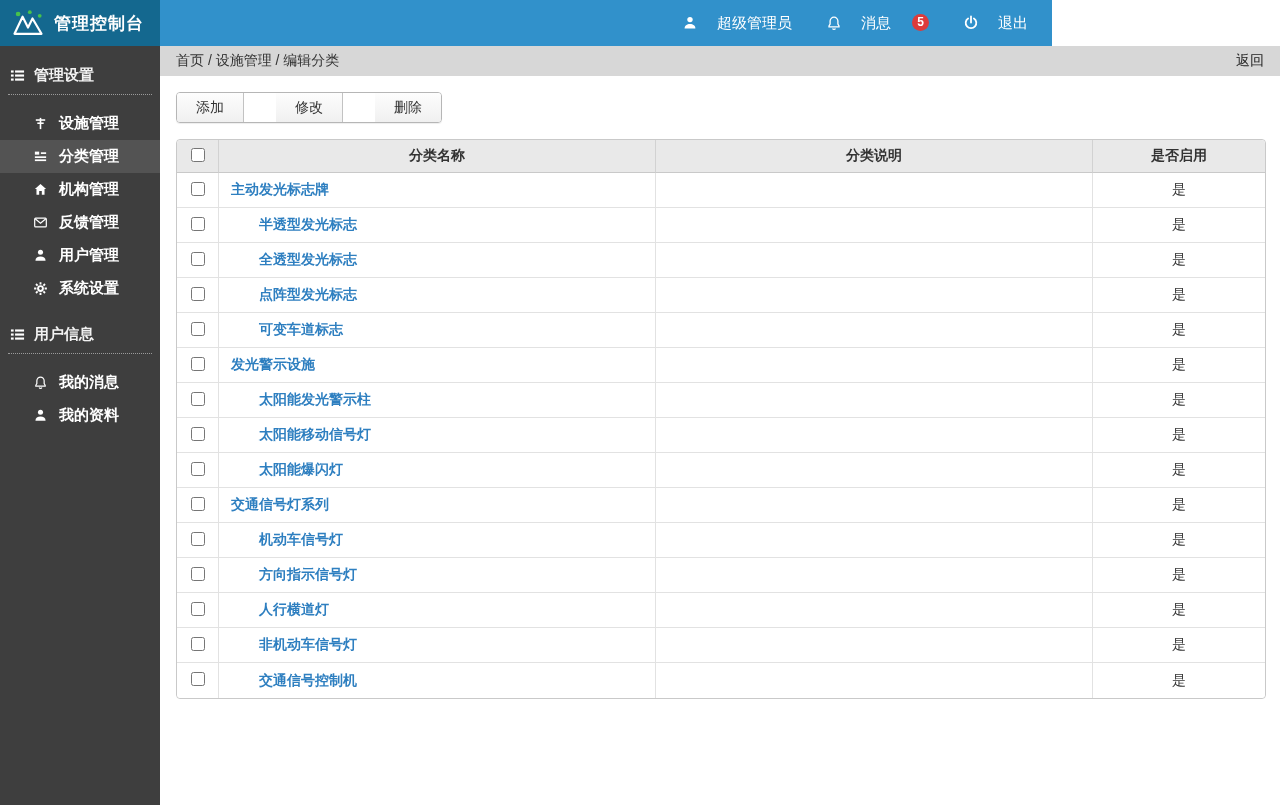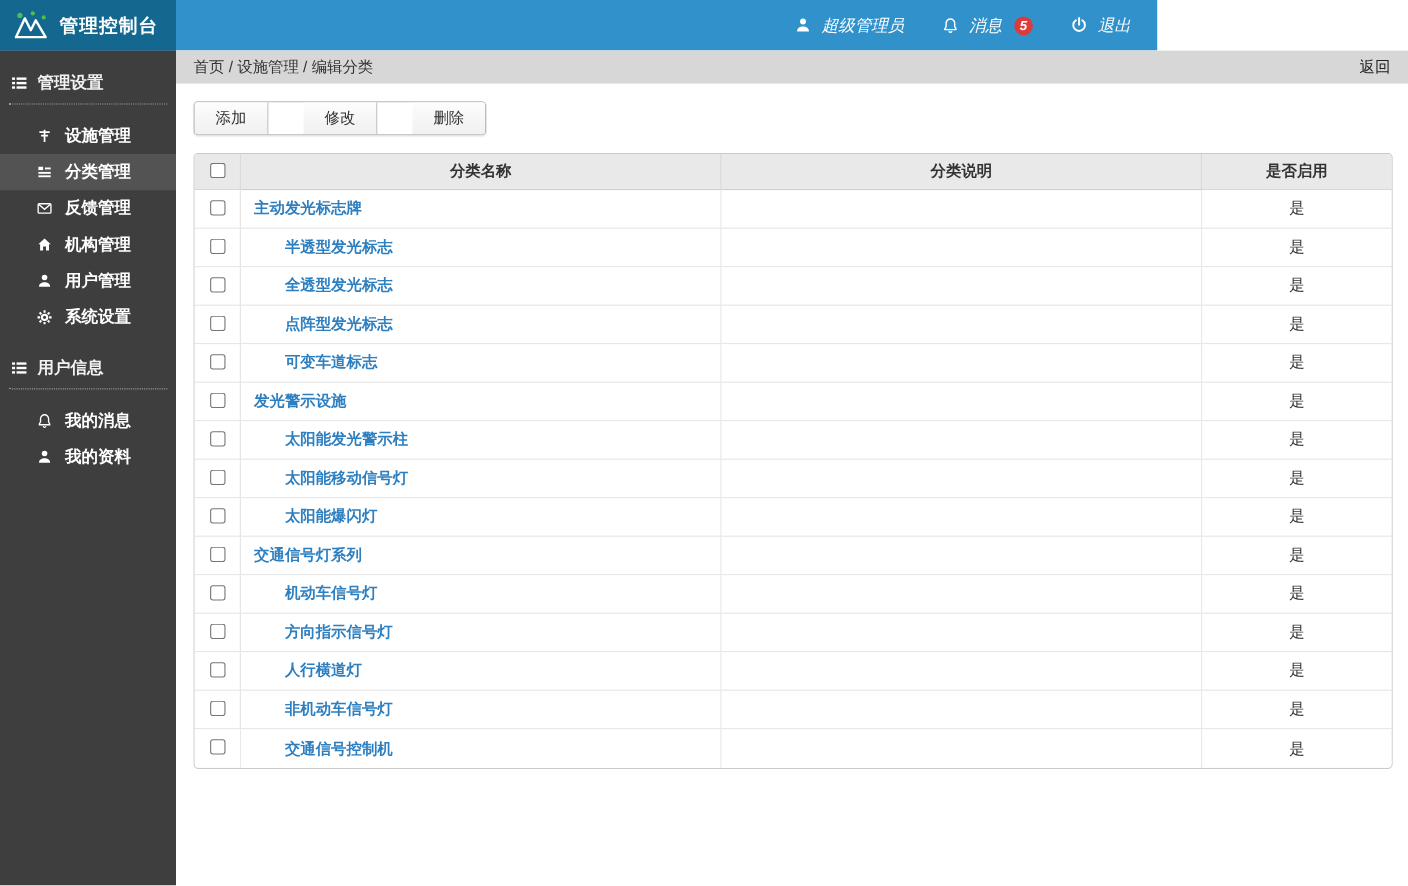--- a/index.html
+++ b/index.html
@@ -4,21 +4,21 @@
 <style>
   * { box-sizing: border-box; margin: 0; padding: 0; }
   html,body { width:1280px; height:805px; overflow:hidden; }
   body { font-family:"Liberation Sans", sans-serif; background:#fff; position:relative; }
 
   
   .topbar { position:absolute; top:0; left:0; width:1052px; height:46px; background:#3191cb; display:flex; align-items:center; }
   .logo-area { width:160px; height:46px; background:#14688f; display:flex; align-items:center; gap:8px; padding-left:10px; flex:none; }
   .logo-title { color:#fff; font-size:17px; font-weight:bold; letter-spacing:1px; }
   .topbar-right { margin-left:auto; display:flex; align-items:center; gap:34px; padding-right:24px; }
-  .topbar-item { display:flex; align-items:center; gap:9px; color:#fff; font-size:15px; cursor:pointer;font-style:italic; }
+  .topbar-item { display:flex; gap:19px; color:#fff; font-size:15px; cursor:pointer; }
   .badge { display:inline-block; min-width:17px; height:17px; border-radius:9px; background:#dd3b3b; color:#fff; font-size:12px; line-height:17px; text-align:center; margin-left:2px; font-weight:bold; }
 
   
   .sidebar { position:absolute; top:46px; left:0; width:160px; height:759px; background:#3e3e3e; }
   .section-title { display:flex; align-items:center; gap:9px; padding:20px 0 9px 10px; color:#f2f2f2; font-size:15px; font-weight:bold; }
   .section-divider { border-bottom:1px dotted #9a9a9a; margin:0 8px 12px 8px; }
   .menu-item { height:33px; display:flex; align-items:center; gap:11px; padding-left:33px; color:#fff; font-size:15px; font-weight:bold; cursor:pointer; }
   .menu-item.active { background:#535353; }
   .icon { display:inline-flex; align-items:center; justify-content:center; flex:none; }
 
@@ -127,34 +127,34 @@
           <rect x="2" y="2.8" width="4.6" height="3.2"></rect>
           <rect x="8.4" y="3.5" width="5.6" height="1.8"></rect>
           <rect x="2" y="7.8" width="12" height="1.8"></rect>
           <rect x="2" y="11.1" width="12" height="1.8"></rect>
         </svg>
       </span>
       <span>分类管理</span>
     </div>
     <div class="menu-item">
       <span class="icon">
+        <svg width="15" height="15" viewBox="0 0 16 16" fill="#fff">
+          <path d="M8 2 14 7.5h-1.7V13.6H9.4V9.7H6.6v3.9H3.7V7.5H2Z"></path>
+        </svg>
+      </span>
+      <span>机构管理</span>
+    </div>
+    <div class="menu-item">
+      <span class="icon">
         <svg width="15" height="15" viewBox="0 0 16 16" fill="none" stroke="#fff" stroke-width="1.3">
           <rect x="1.8" y="3.4" width="12.4" height="9.2" rx="1"></rect>
           <path d="M2.3 4 8 8.8 13.7 4"></path>
         </svg>
       </span>
       <span>反馈管理</span>
-    </div>
-    <div class="menu-item">
-      <span class="icon">
-        <svg width="15" height="15" viewBox="0 0 16 16" fill="#fff">
-          <path d="M8 2 14 7.5h-1.7V13.6H9.4V9.7H6.6v3.9H3.7V7.5H2Z"></path>
-        </svg>
-      </span>
-      <span>机构管理</span>
     </div>
     <div class="menu-item">
       <span class="icon">
         <svg width="15" height="15" viewBox="0 0 16 16" fill="#fff">
           <circle cx="8" cy="4.6" r="2.7"></circle>
           <path d="M2.6 13.6c0-3 2.3-4.5 5.4-4.5s5.4 1.5 5.4 4.5z"></path>
         </svg>
       </span>
       <span>用户管理</span>
     </div>

